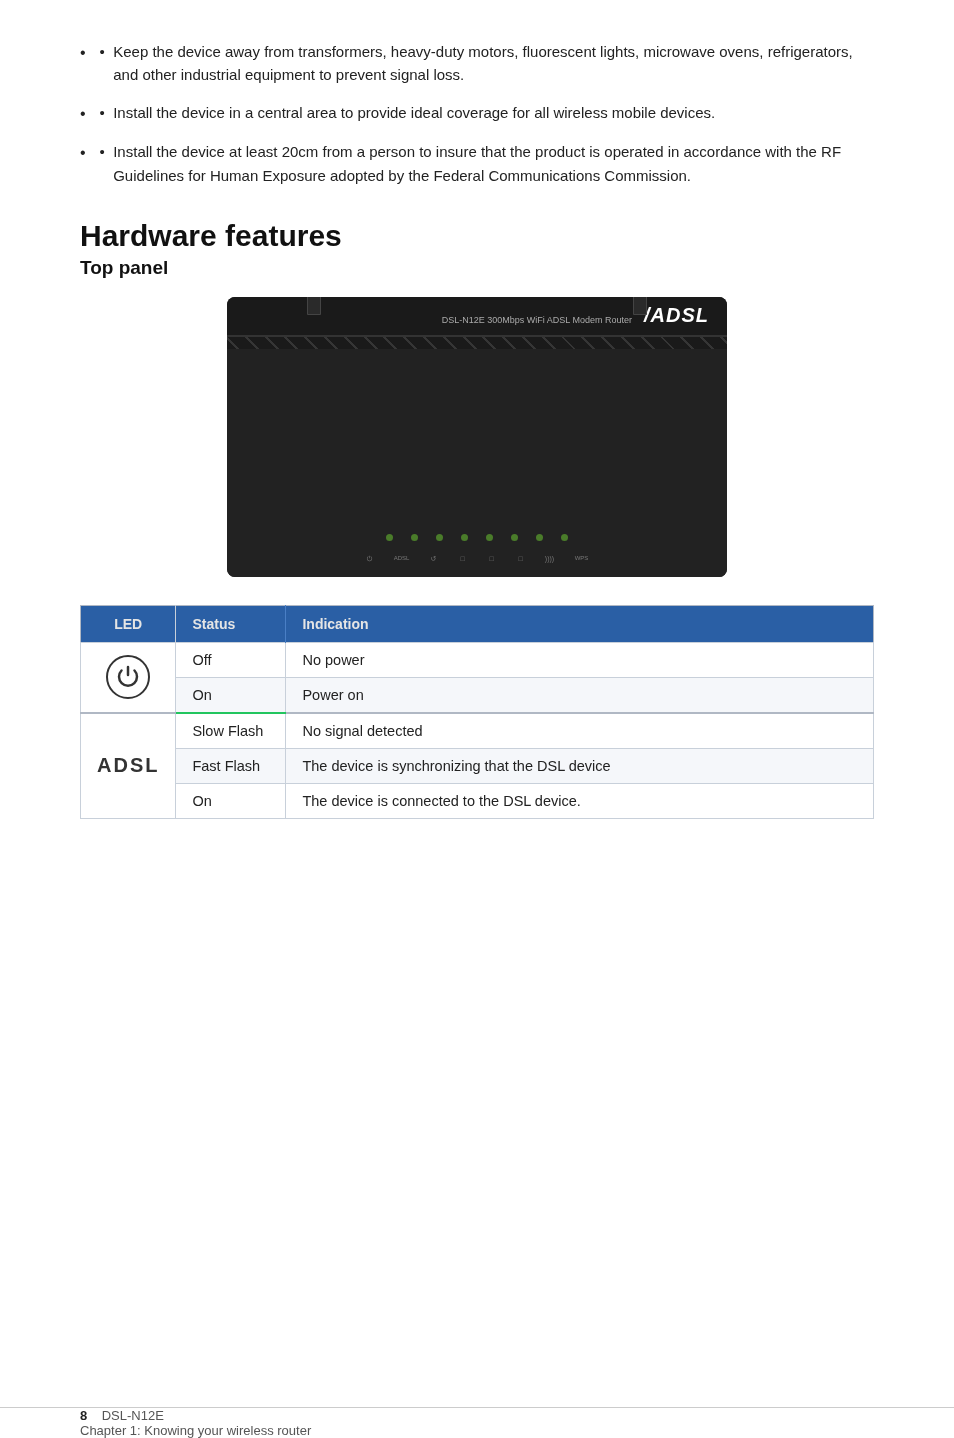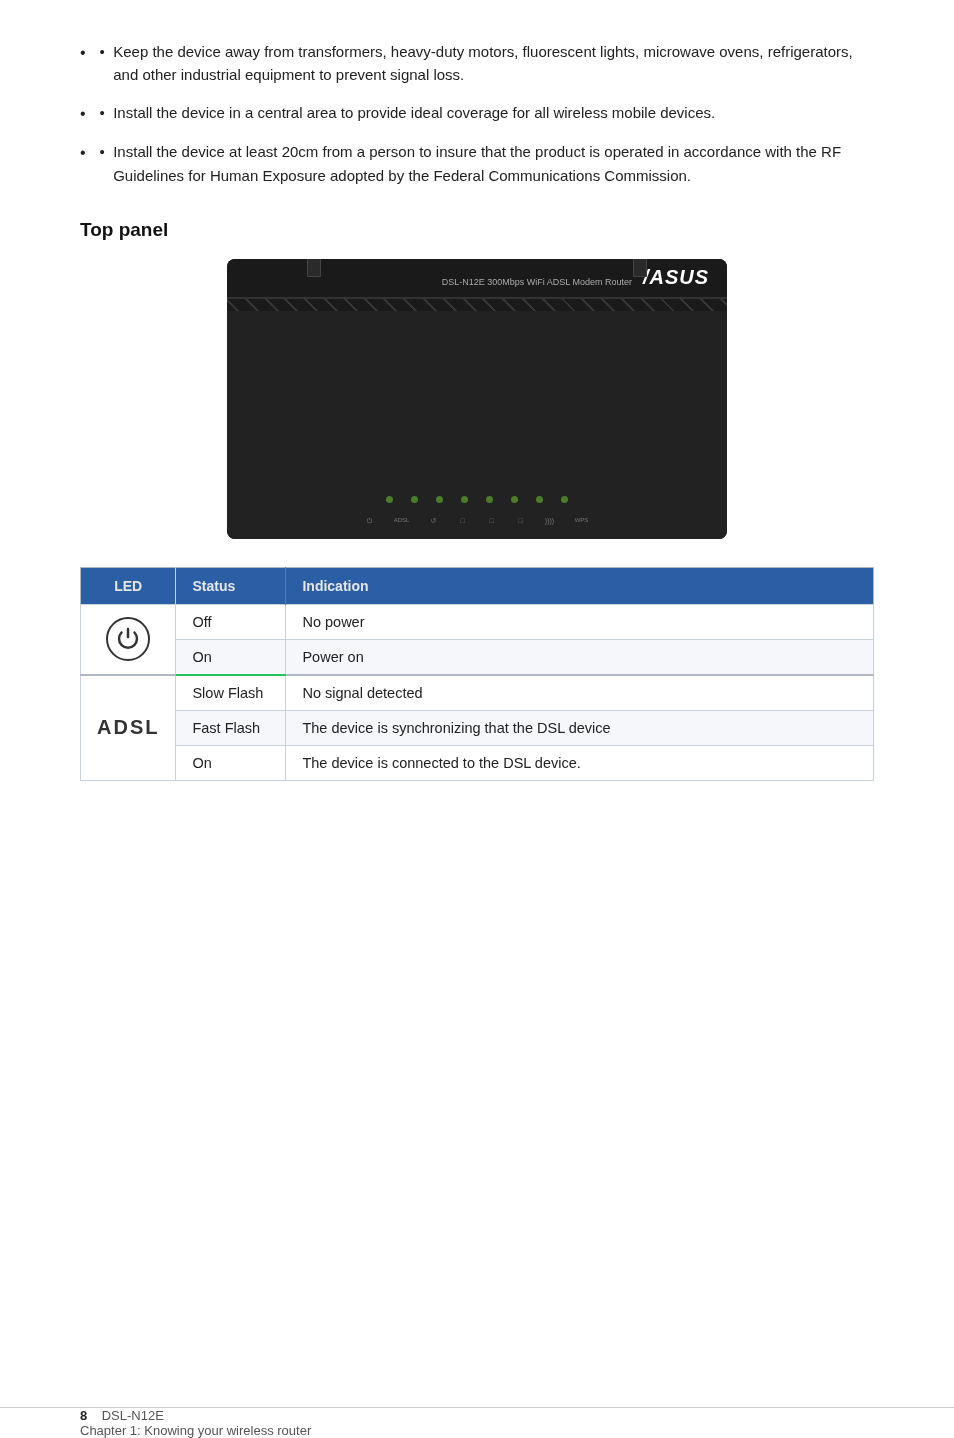--- a/index.html
+++ b/index.html
@@ -268,34 +268,35 @@
     <li>
       <span>•&nbsp;&nbsp;</span>
       <span>Install the device in a central area to provide ideal coverage for all wireless mobile devices.</span>
     </li>
     <li>
       <span>•&nbsp;&nbsp;</span>
       <span>Install the device at least 20cm from a person to insure that the product is operated in accordance with the RF Guidelines for Human Exposure adopted by the Federal Communications Commission.</span>
     </li>
   </ul>
 
+  <h1 class="section-title">Hardware features</h1>
   <h2 class="sub-title">Top panel</h2>
 
   <div class="router-image-container">
     <div class="router-image">
 
       <div class="router-antennas">
         <div class="antenna"></div>
         <div class="antenna"></div>
       </div>
 
       <div class="router-top-bar">
         <span class="router-model-text">DSL-N12E 300Mbps WiFi ADSL Modem Router</span>
         <span class="asus-logo" style="font-family: Arial Black, Arial; font-size:20px; color:#fff; font-style:italic;">
-          /ASUS
+          /ADSL
         </span>
       </div>
 
       <div class="router-body">
 
         <div class="led-strip">
           <div class="led-dot"></div>
           <div class="led-dot"></div>
           <div class="led-dot"></div>
           <div class="led-dot"></div>

